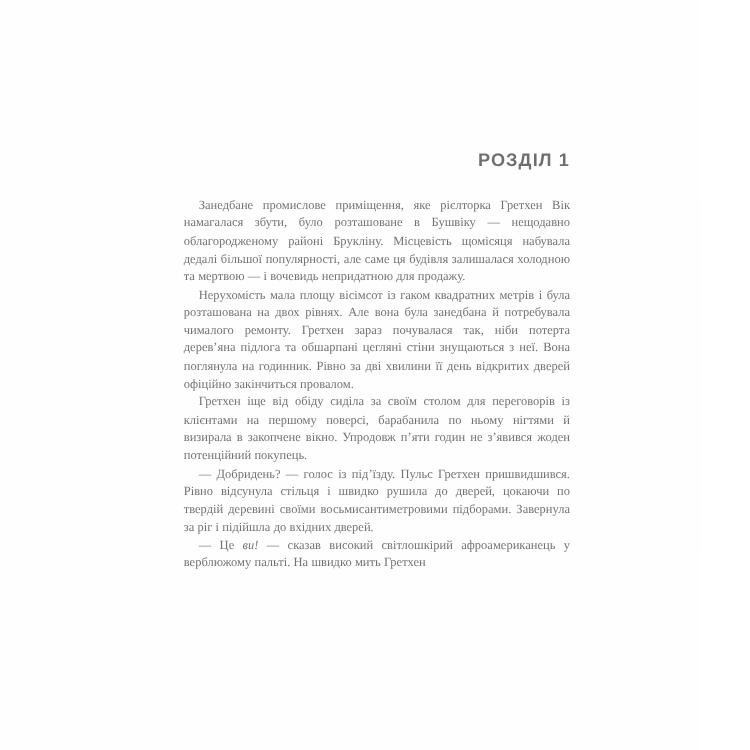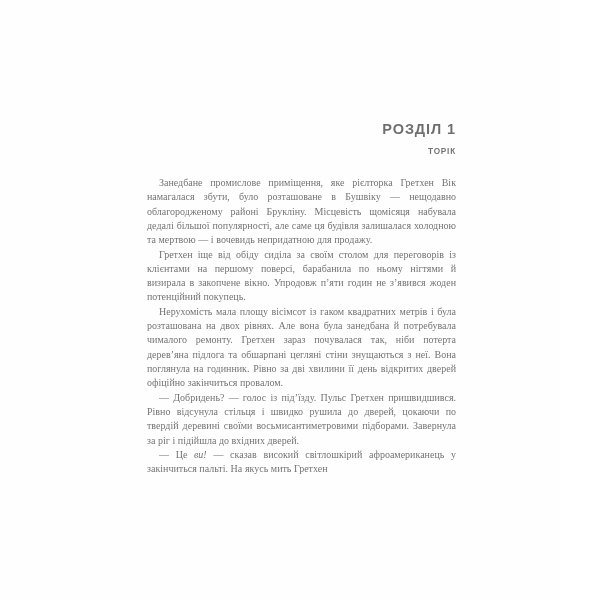--- a/index.html
+++ b/index.html
@@ -90,27 +90,26 @@
 </style>
 </head>
 <body>
 
 <div class="page">
 
   <div class="content">
 
     <div class="chapter-head">
       <span class="chapter-title">РОЗДІЛ 1</span>
-      <span class="chapter-subtitle">ТОРІК</span>
     </div>
 
     <div class="body-text">
       <p class="para first">Занедбане промислове приміщення, яке рієлторка Гретхен Вік намагалася збути, було розташоване в Бушвіку — нещодавно облагородженому районі Брукліну. Місцевість щомісяця набувала дедалі більшої популярності, але саме ця будівля залишалася холодною та мертвою — і вочевидь непридатною для продажу.</p>
+      <p class="para">Нерухомість мала площу вісімсот із гаком квадратних метрів і була розташована на двох рівнях. Але вона була занедбана й потребувала чималого ремонту. Гретхен зараз почувалася так, ніби потерта дерев’яна підлога та обшарпані цегляні стіни знущаються з неї. Вона поглянула на годинник. Рівно за дві хвилини її день відкритих дверей офіційно закінчиться провалом.</p>
       <p class="para">Гретхен іще від обіду сиділа за своїм столом для переговорів із клієнтами на першому поверсі, барабанила по ньому нігтями й визирала в закопчене вікно. Упродовж п’яти годин не з’явився жоден потенційний покупець.</p>
-      <p class="para">Нерухомість мала площу вісімсот із гаком квадратних метрів і була розташована на двох рівнях. Але вона була занедбана й потребувала чималого ремонту. Гретхен зараз почувалася так, ніби потерта дерев’яна підлога та обшарпані цегляні стіни знущаються з неї. Вона поглянула на годинник. Рівно за дві хвилини її день відкритих дверей офіційно закінчиться провалом.</p>
       <p class="para">— Добридень? — голос із під’їзду. Пульс Гретхен пришвидшився. Рівно відсунула стільця і швидко рушила до дверей, цокаючи по твердій деревині своїми восьмисантиметровими підборами. Завернула за ріг і підійшла до вхідних дверей.</p>
-      <p class="para"><span>— Це </span><em>ви!</em><span> — сказав високий світлошкірий афроамериканець у закінчиться пальті. На якусь мить Гретхен</span></p>
+      <p class="para"><span>— Це </span><em>ви!</em><span> — сказав високий світлошкірий афроамериканець у верблюжому пальті. На швидко мить Гретхен</span></p>
     </div>
 
   </div>
 
   <div class="paper-tint"></div>
 </div>
 
 </body></html>

